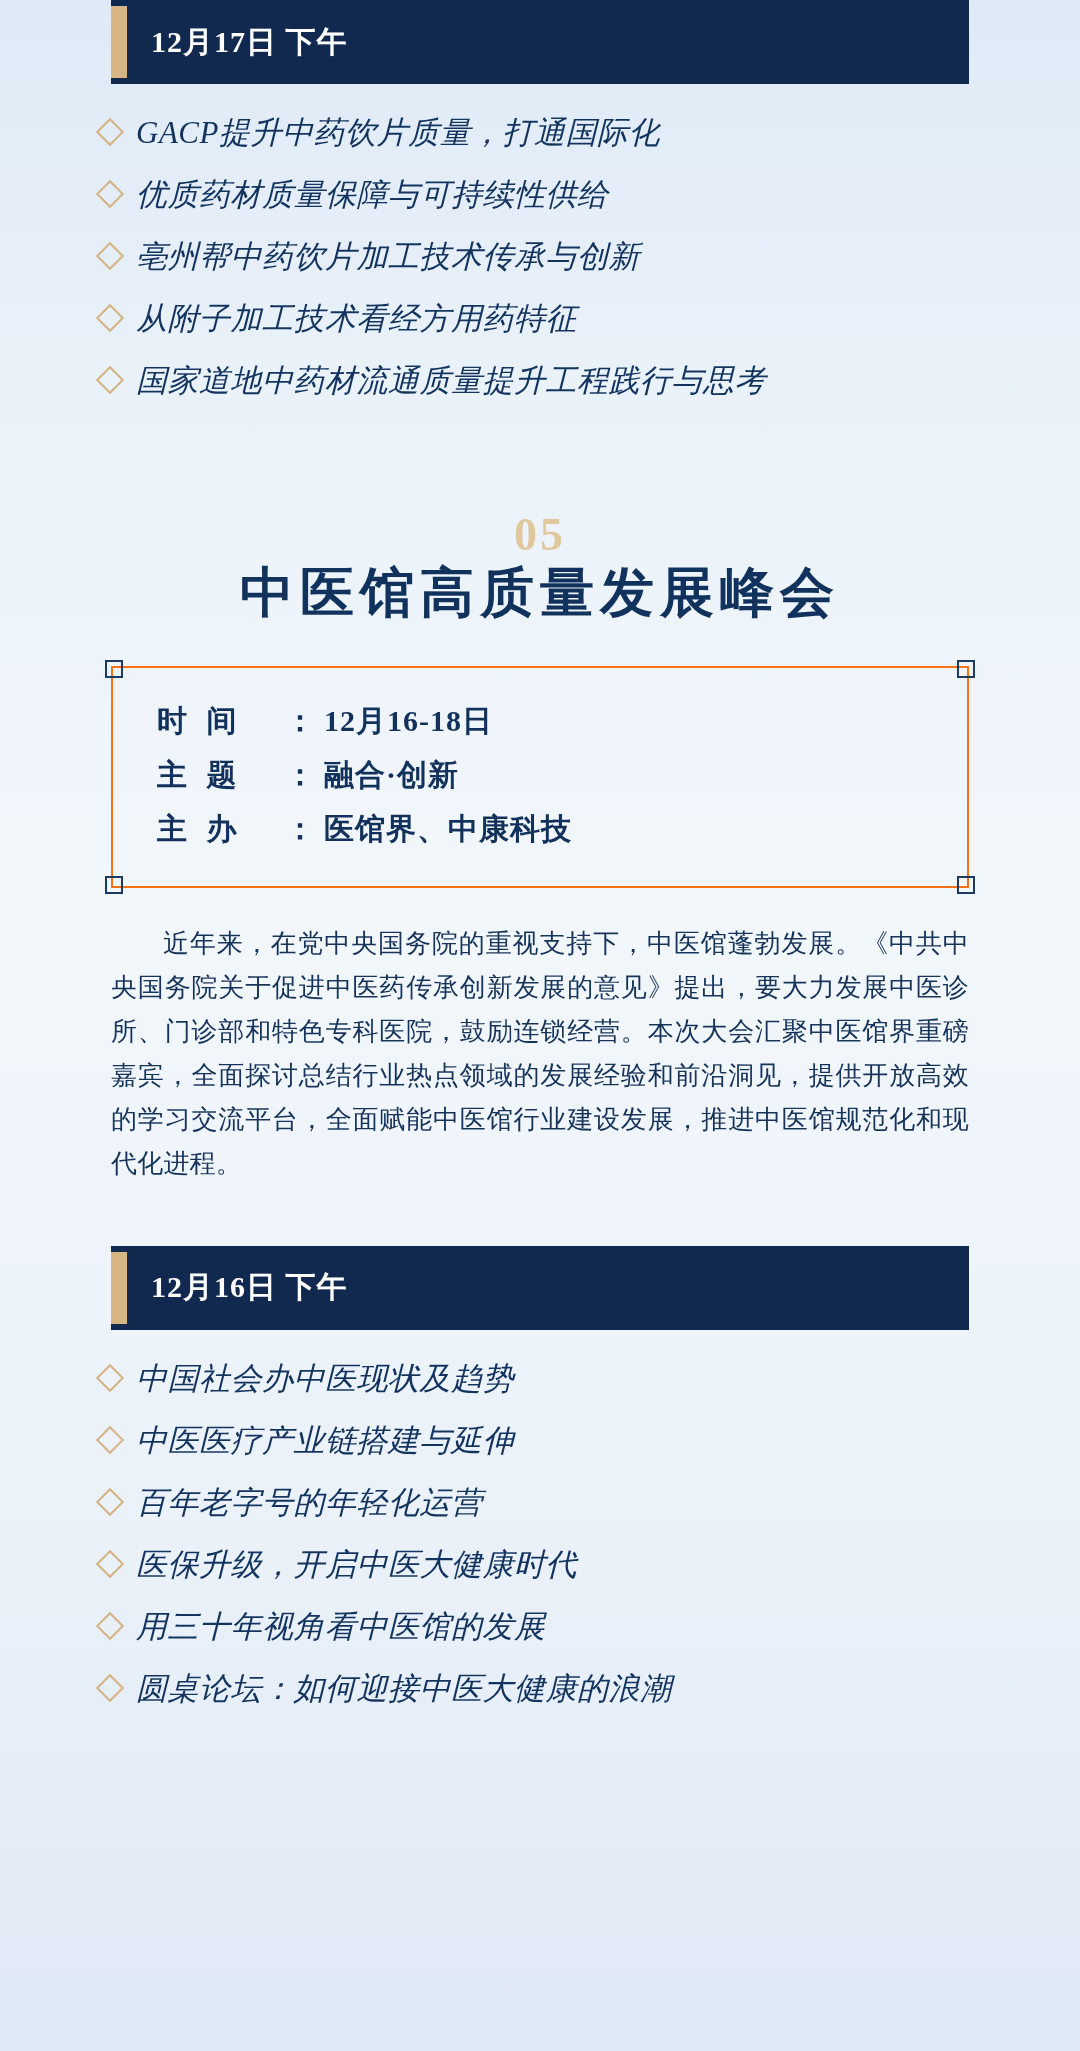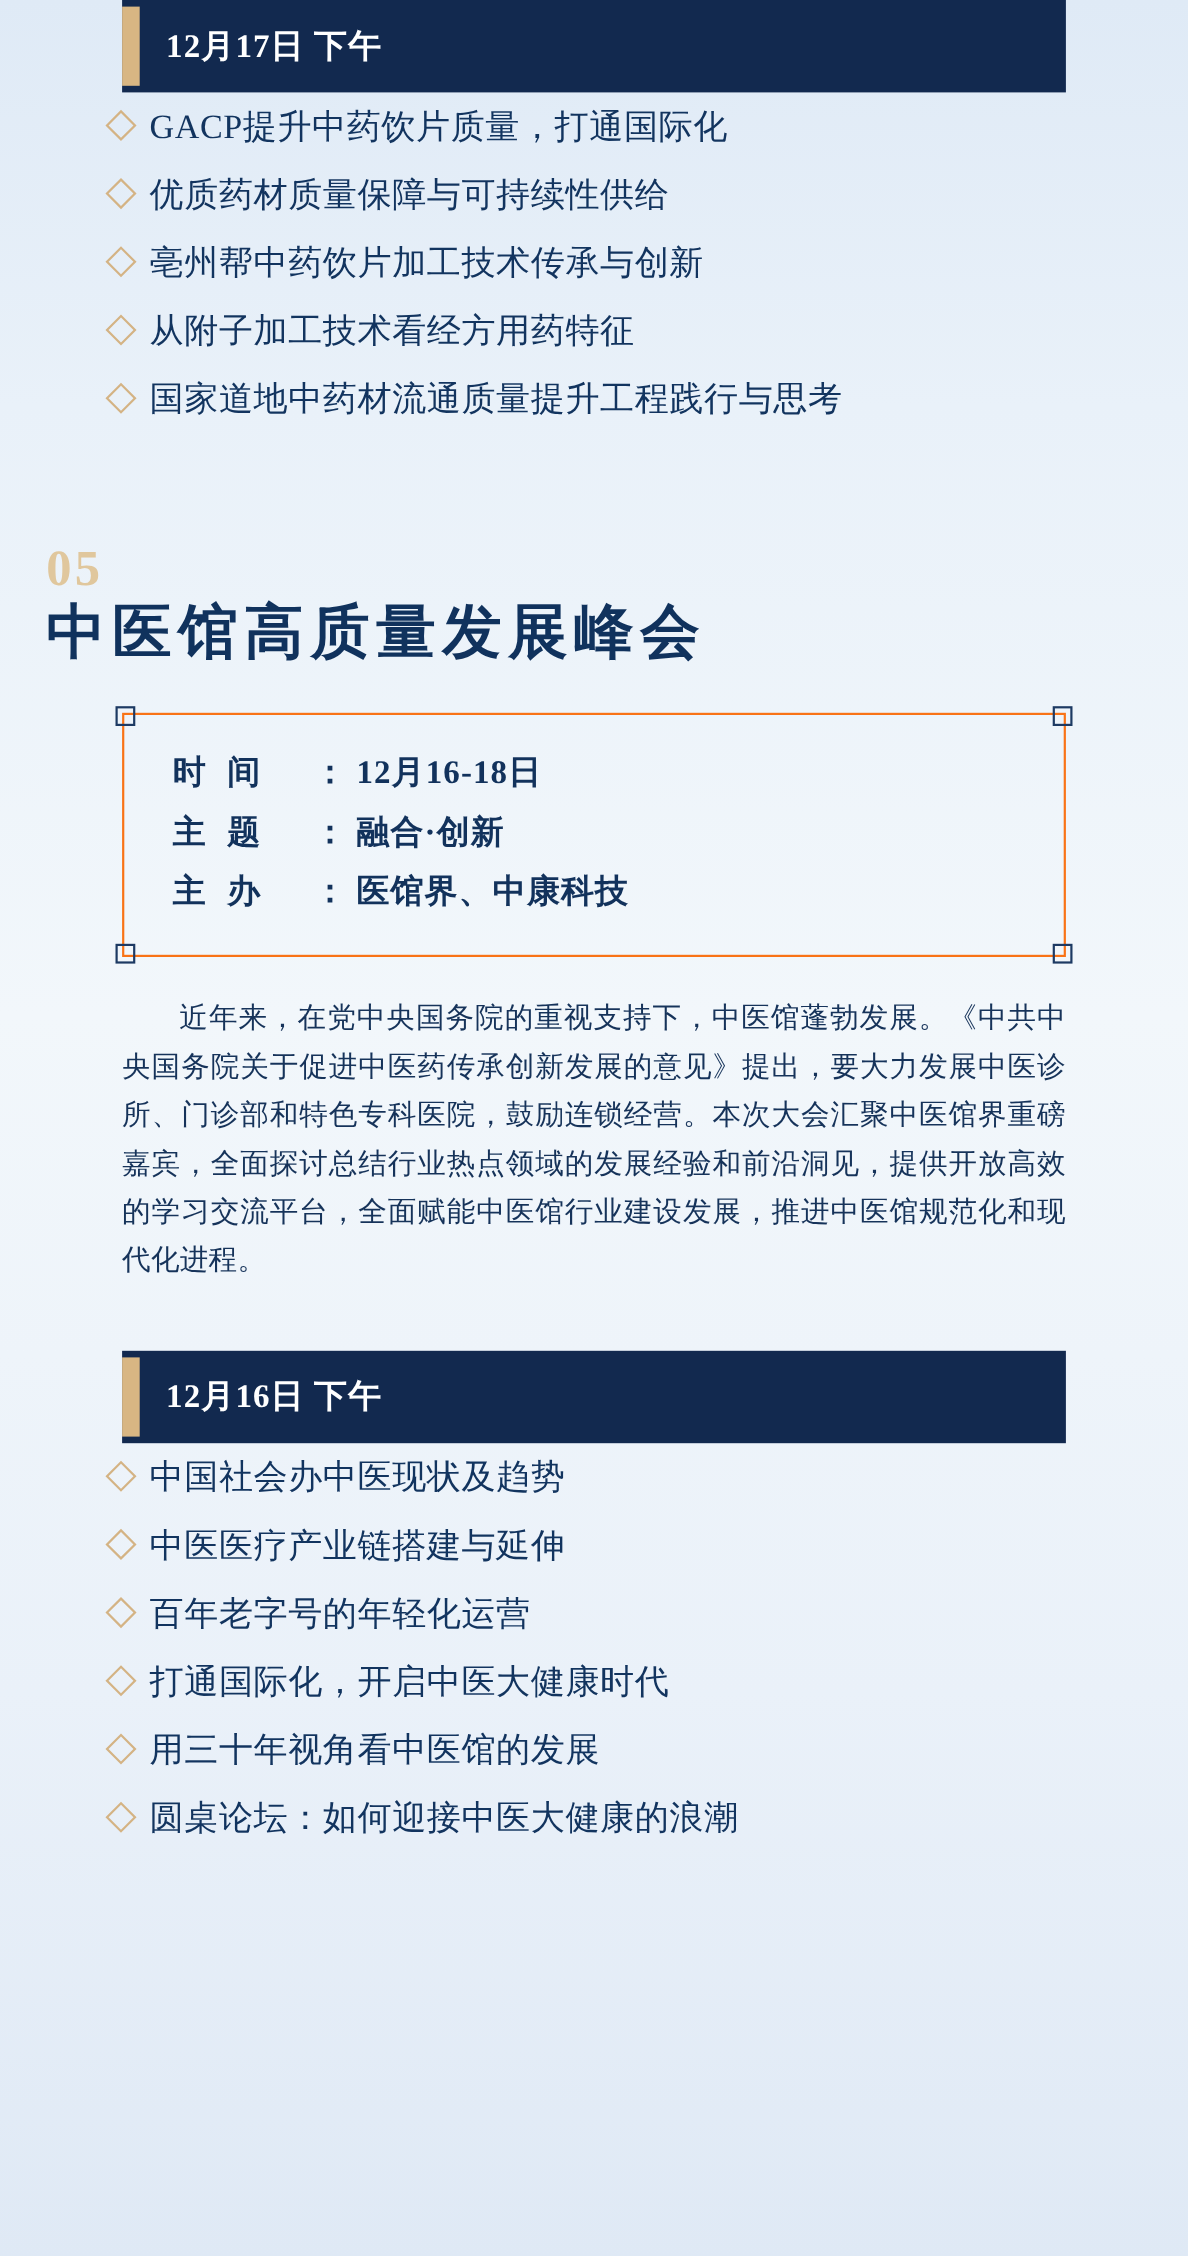--- a/index.html
+++ b/index.html
@@ -41,24 +41,25 @@
     color: #ffffff;
     font-size: 30px;
     font-weight: bold;
     letter-spacing: 1px;
     padding-left: 24px;
     font-family: "Liberation Serif", "DejaVu Serif", serif;
   }
 
   
   .topic-list {
-    margin: 8px auto 0;
+    margin: 26px auto 0;
     width: 880px;
     padding: 0;
     list-style: none;
+    font-style: italic;
   }
   .topic-item {
     display: flex;
     align-items: flex-start;
     margin-bottom: 16px;
   }
   .diamond {
     flex: 0 0 auto;
     width: 20px;
     height: 20px;
@@ -70,20 +71,21 @@
   }
   .topic-text {
     color: #12345f;
     font-size: 31px;
     line-height: 46px;
     letter-spacing: 0.5px;
   }
 
   
   .section-block {
+    text-align: center;
     margin-top: 108px;
   }
   .section-number {
     color: #e0c79d;
     font-size: 46px;
     font-weight: bold;
     letter-spacing: 3px;
     line-height: 1;
   }
   .section-title {
@@ -238,21 +240,21 @@
     <li class="topic-item">
       <span class="diamond"></span>
       <span class="topic-text">中医医疗产业链搭建与延伸</span>
     </li>
     <li class="topic-item">
       <span class="diamond"></span>
       <span class="topic-text">百年老字号的年轻化运营</span>
     </li>
     <li class="topic-item">
       <span class="diamond"></span>
-      <span class="topic-text">打通国际化，开启中医大健康时代</span>
+      <span class="topic-text">医保升级，开启中医大健康时代</span>
     </li>
     <li class="topic-item">
       <span class="diamond"></span>
       <span class="topic-text">用三十年视角看中医馆的发展</span>
     </li>
     <li class="topic-item">
       <span class="diamond"></span>
       <span class="topic-text">圆桌论坛：如何迎接中医大健康的浪潮</span>
     </li>
   </ul>

